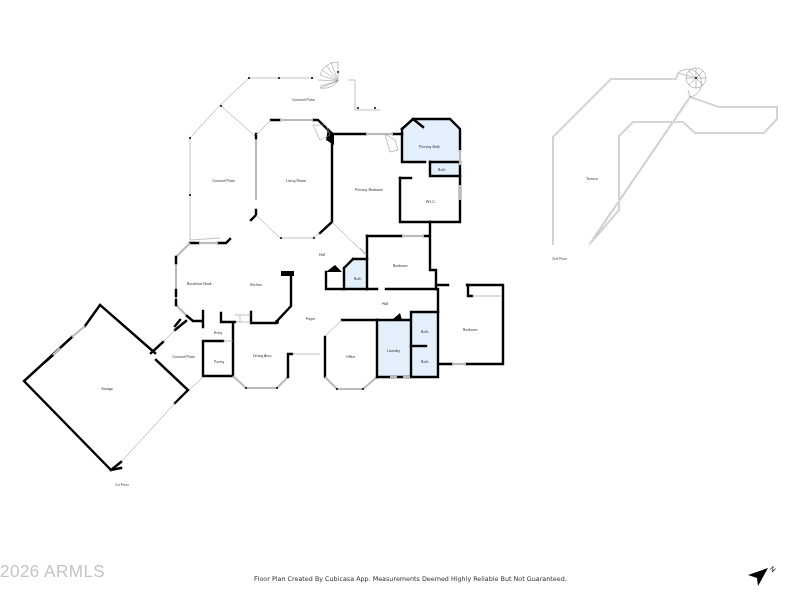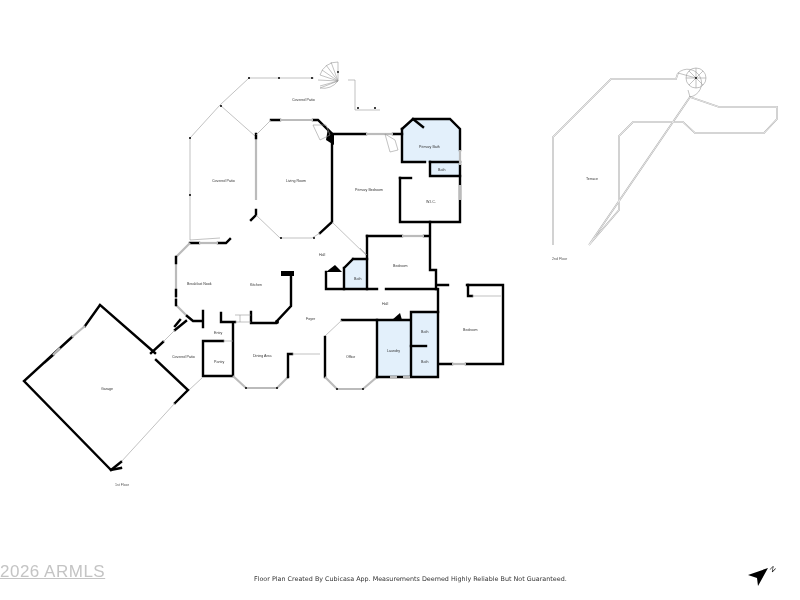--- a/index.html
+++ b/index.html
@@ -6,21 +6,21 @@
   body { width:800px; height:600px; position:relative; overflow:hidden; font-family:"Liberation Sans", sans-serif; }
   svg.plan { position:absolute; left:0; top:0; width:800px; height:600px; }
   .lbl { font-family:"Liberation Sans", sans-serif; font-size:3.6px; fill:#333; }
   .floorlbl { font-family:"Liberation Sans", sans-serif; font-size:3.6px; fill:#555; }
   .wall { stroke:#000; stroke-width:2.4; fill:none; stroke-linecap:square; }
   .thin { stroke:#999; stroke-width:0.6; fill:none; }
   .win { stroke:#bbb; stroke-width:2.2; fill:none; }
   .ter { stroke:#aaa; stroke-width:1.6; fill:none; }
   .ter2 { stroke:#fff; stroke-width:0.7; fill:none; }
   .wet { fill:#e3f0fb; }
-  .watermark { position:absolute; left:0; top:562px; font-family:"Liberation Sans", sans-serif; font-size:17px; color:#c4c4c4; letter-spacing:0.5px; font-weight:300;text-decoration:underline; }
+  .watermark { position:absolute; left:0; top:562px; font-family:"Liberation Sans", sans-serif; font-size:17px; color:#c4c4c4; letter-spacing:0.5px; font-weight:300; }
   .footer { position:absolute; left:254px; top:575px; font-family:"DejaVu Sans", sans-serif; font-size:6.4px; color:#333; }
   .north { position:absolute; left:744px; top:562px; width:34px; height:26px; }
 </style>
 </head>
 <body>
 
 <svg class="plan" viewBox="0 0 800 600">
 
   <g>
     <path class="ter" d="M553,245 L553,137 L611,79 L676,79 L678,73 M690,97 L719,107 L777,107 L777,119 L764,133 L695,133 L683,122 L633,122 L619,136 L619,210 L589,245 Z"></path>

